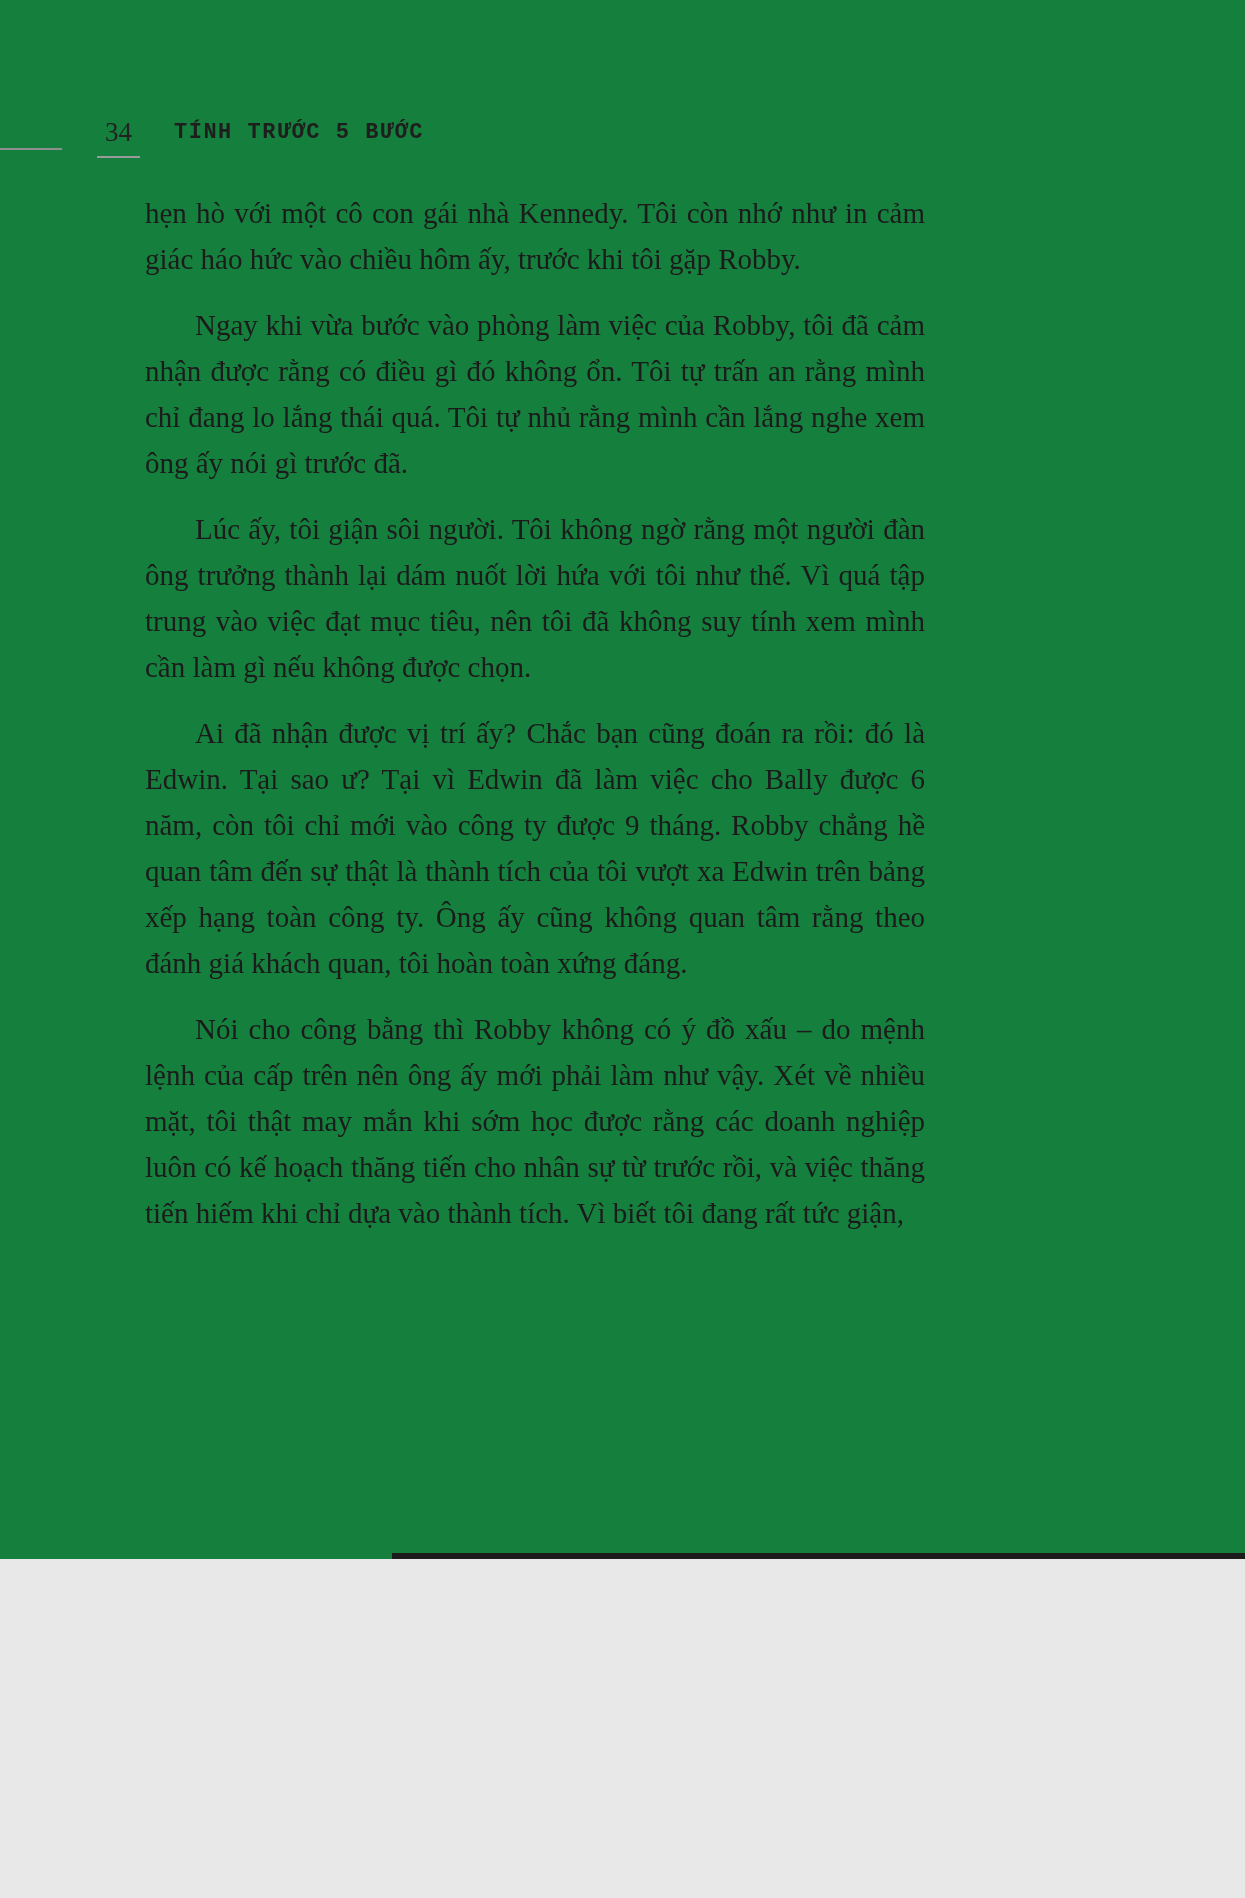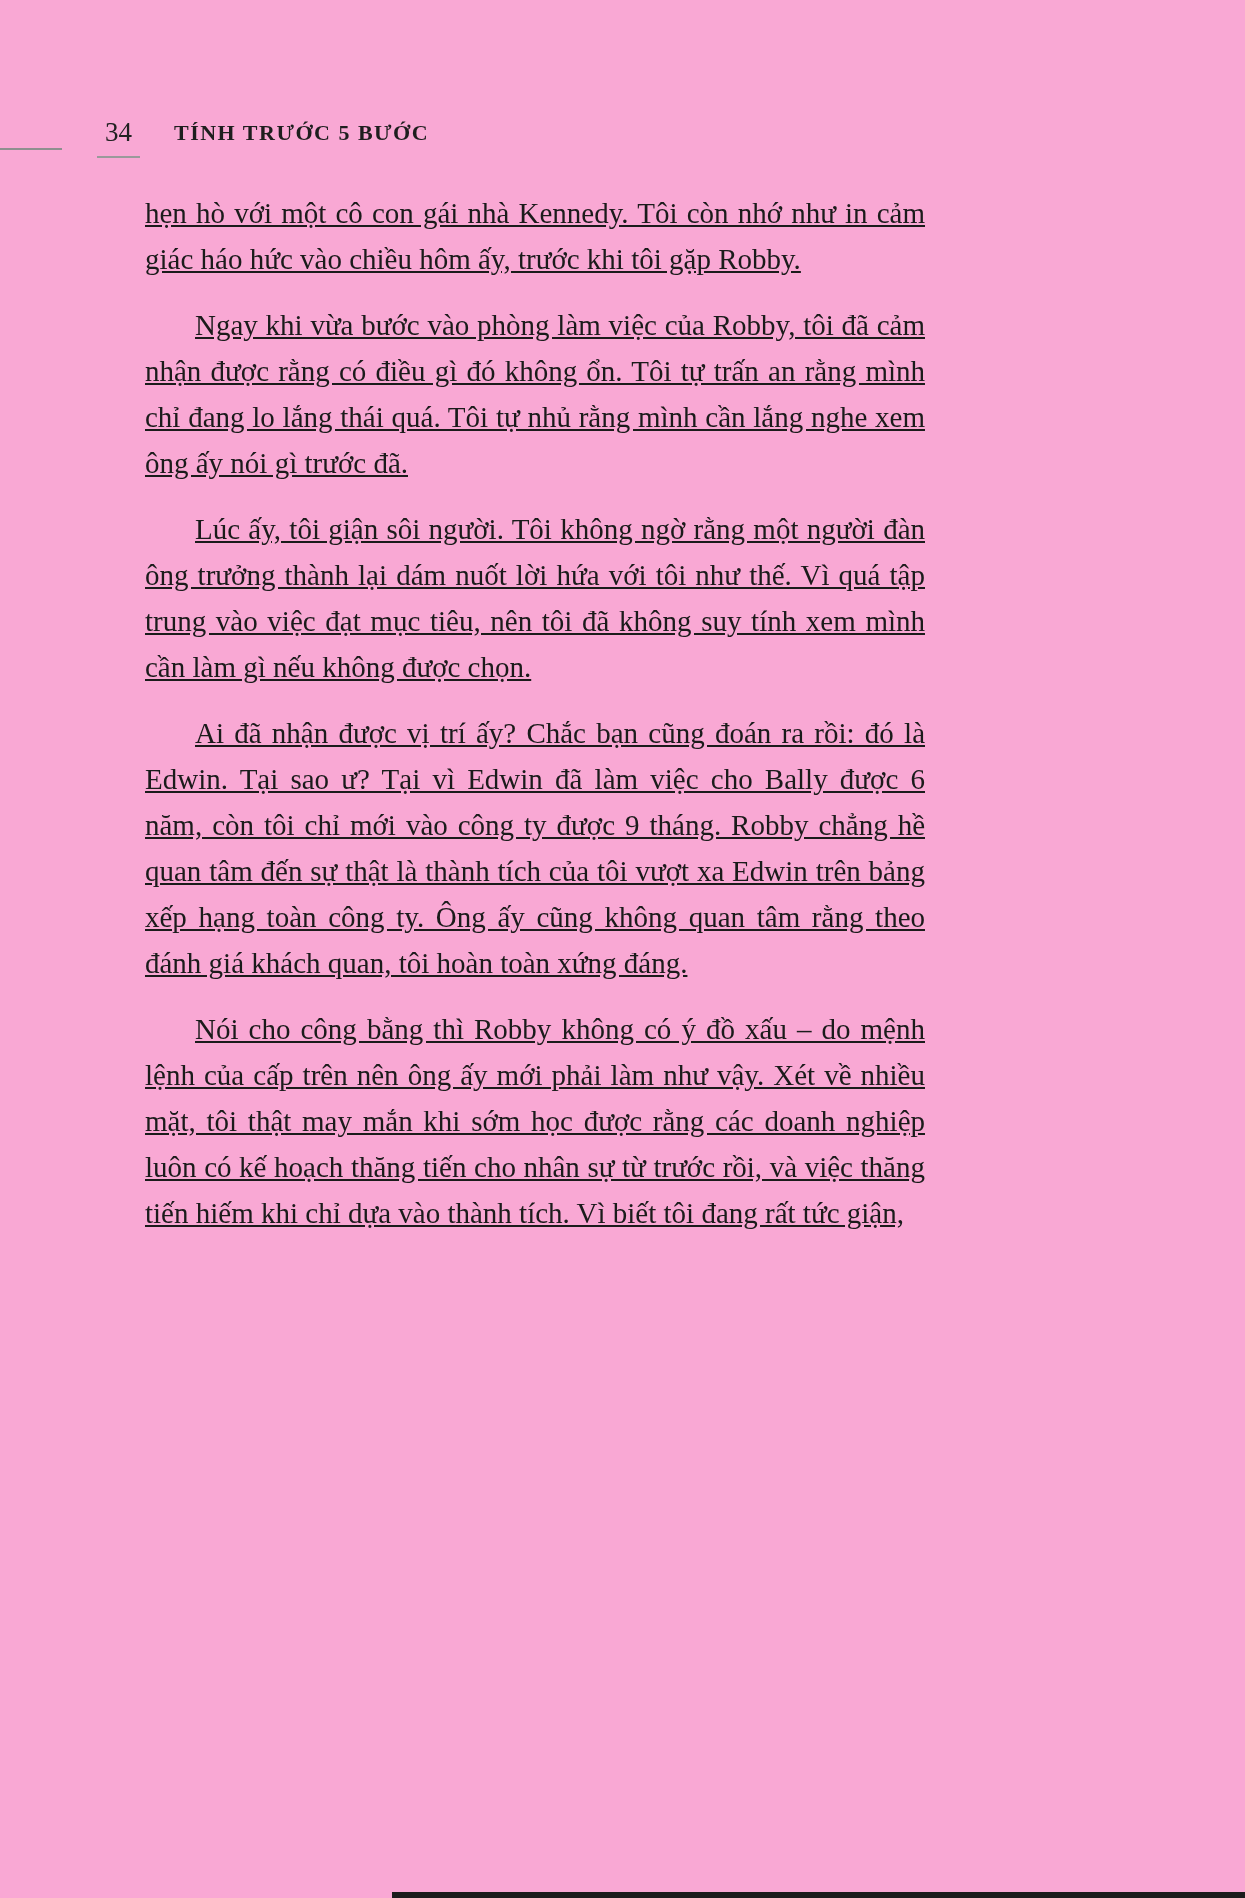--- a/index.html
+++ b/index.html
@@ -3,23 +3,23 @@
 <meta charset="utf-8">
 <style>
   html, body {
     margin: 0;
     padding: 0;
     background: #e8e8e8;
   }
   .page {
     position: relative;
     width: 1245px;
-    height: 1898px;
+    height: 1559px;
     margin: 0 auto;
-    background: #f9a8d4;
+    background: #15803d;
     overflow: hidden;
     font-family: "Liberation Serif", serif;
     color: #1b1b1b;
   }
 
   
   .header-left-rule {
     position: absolute;
     left: 0;
     top: 148px;
@@ -35,35 +35,34 @@
     line-height: 32px;
     display: inline-block;
     padding: 0 8px 8px 8px;
     border-bottom: 2px solid #9a9a9a;
     color: #222222;
   }
   .running-title {
     position: absolute;
     left: 174px;
     top: 120px;
-    font-family: Liberation Serif, serif;
+    font-family: Liberation Mono, monospace;
     font-size: 22px;
     font-weight: 700;
     letter-spacing: 1.5px;
     color: #1e1e1e;
   }
 
   
   .body-text {
     position: absolute;
     left: 145px;
     top: 190px;
     width: 780px;
     text-align: justify;
-    text-decoration: underline;
   }
   .body-text p {
     margin: 0 0 20px 0;
     font-size: 29px;
     line-height: 46px;
     text-indent: 50px;
   }
   .body-text p.continuation {
     text-indent: 0;
   }

